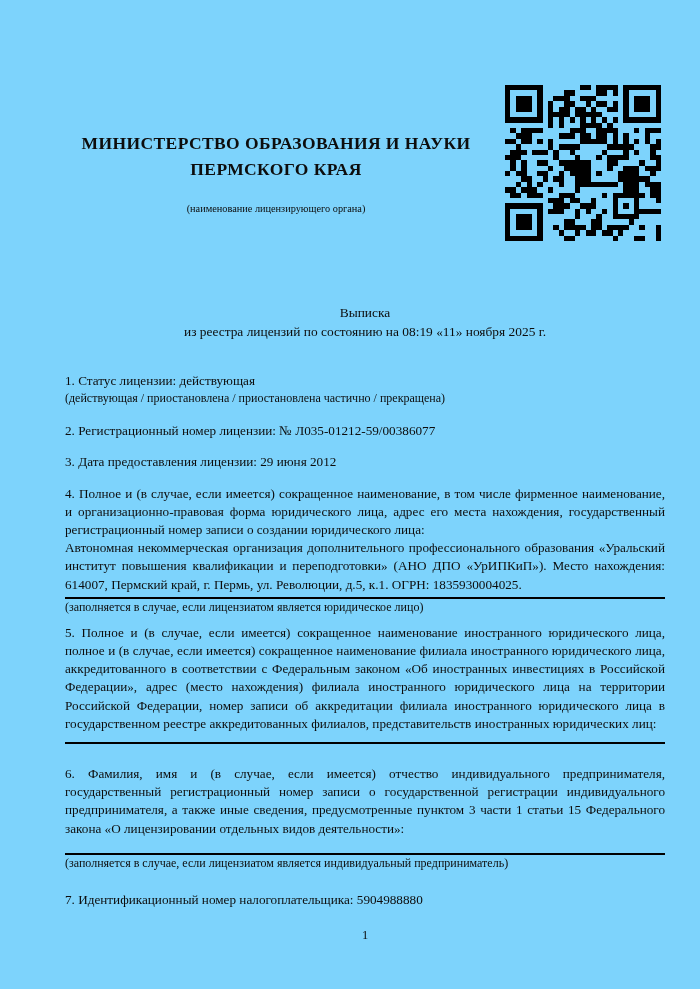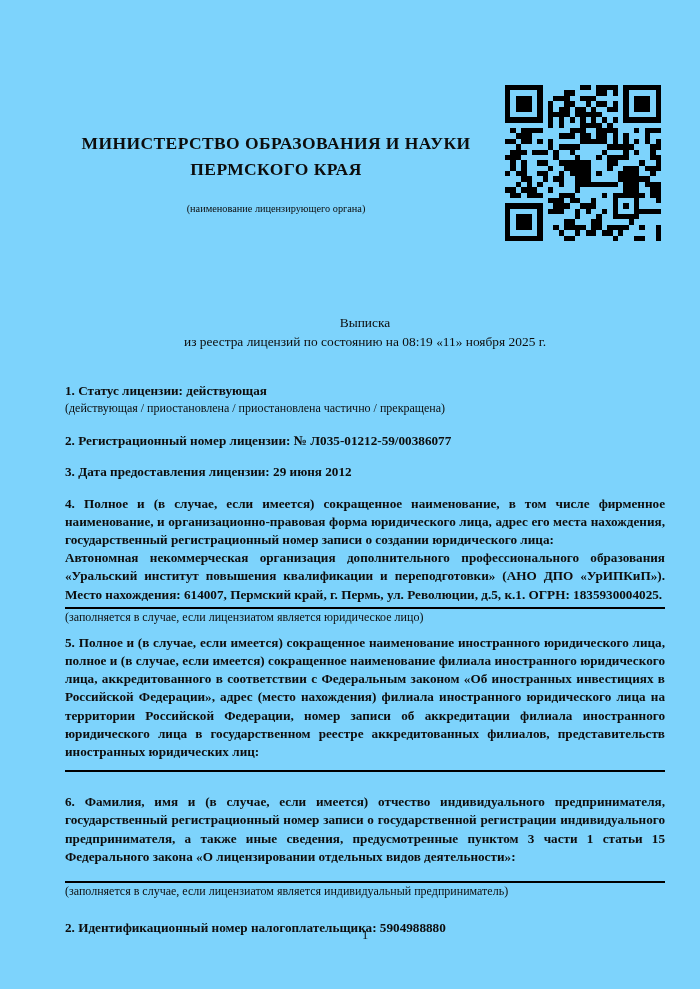--- a/index.html
+++ b/index.html
@@ -40,36 +40,35 @@
     white-space: nowrap;
   }
   .ministry-note {
     margin-top: 20px;
     font-size: 10.3px;
     line-height: 13px;
   }
 
   .content {
     position: absolute;
-    top: 313px;
+    top: 303px;
     left: 65px;
     width: 600px;
   }
   .doc-title {
     text-align: center;
     font-size: 13.4px;
     line-height: 19px;
   }
   .item {
     margin: 0;
     font-size: 13.2px;
     line-height: 18.2px;
     text-align: justify;
     text-align-last: left;
-    font-weight: bold;
   }
   .mt-i1 { margin-top: 31px; }
   .mt-i2 { margin-top: 17px; }
   .mt-i3 { margin-top: 13px; }
   .mt-i4 { margin-top: 13px; }
   .mt-i5 { margin-top: 10px; }
   .mt-i6 { margin-top: 21px; }
   .mt-i7 { margin-top: 21px; }
   .caption {
     font-size: 12px;
@@ -129,19 +128,19 @@
     <div class="rule rule-tight"></div>
     <div class="caption">(заполняется в случае, если лицензиатом является юридическое лицо)</div>
 
     <p class="item mt-i5">5. Полное и (в случае, если имеется) сокращенное наименование иностранного юридического лица, полное и (в случае, если имеется) сокращенное наименование филиала иностранного юридического лица, аккредитованного в соответствии с Федеральным законом «Об иностранных инвестициях в Российской Федерации», адрес (место нахождения) филиала иностранного юридического лица на территории Российской Федерации, номер записи об аккредитации филиала иностранного юридического лица в государственном реестре аккредитованных филиалов, представительств иностранных юридических лиц:</p>
     <div class="rule rule-mid"></div>
 
     <p class="item mt-i6">6. Фамилия, имя и (в случае, если имеется) отчество индивидуального предпринимателя, государственный регистрационный номер записи о государственной регистрации индивидуального предпринимателя, а также иные сведения, предусмотренные пунктом 3 части 1 статьи 15 Федерального закона «О лицензировании отдельных видов деятельности»:</p>
     <div class="rule rule-wide"></div>
     <div class="caption">(заполняется в случае, если лицензиатом является индивидуальный предприниматель)</div>
 
-    <p class="item mt-i7">2. Идентификационный номер налогоплательщика: 5904988880</p>
+    <p class="item mt-i7">7. Идентификационный номер налогоплательщика: 5904988880</p>
 
   </div>
 
   <div class="page-number">1</div>
 
 </div>
 
 </body></html>

